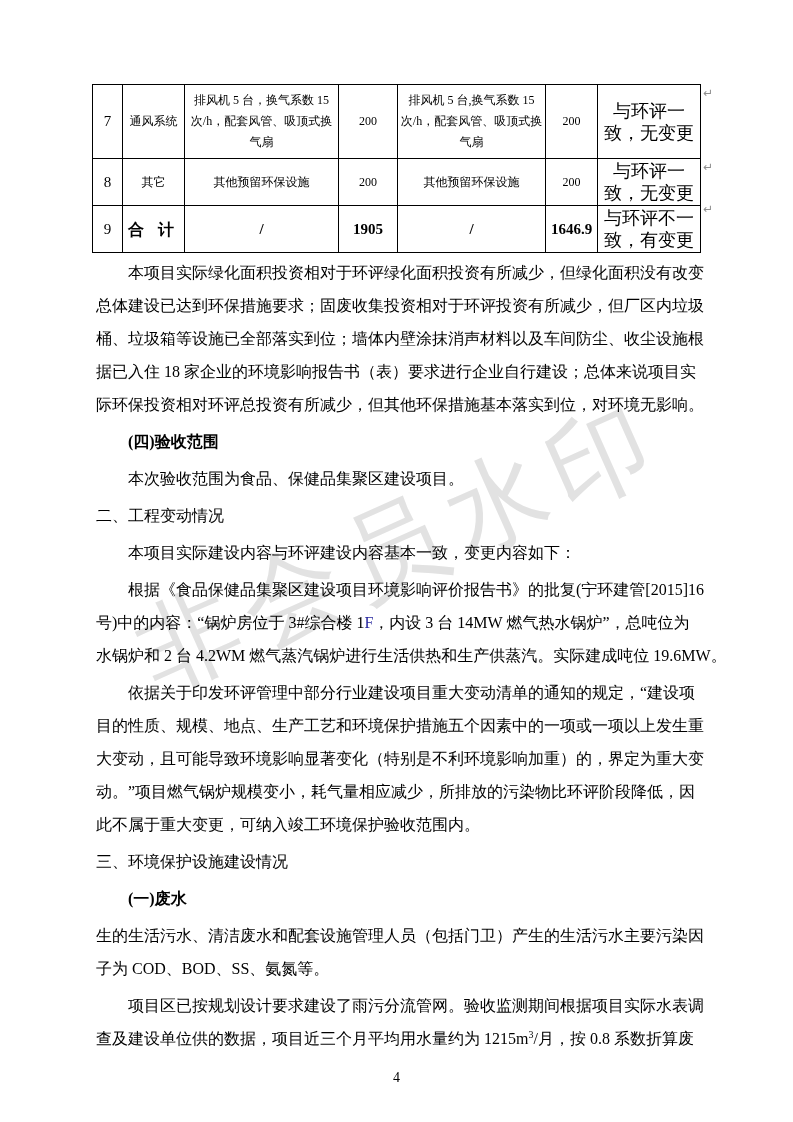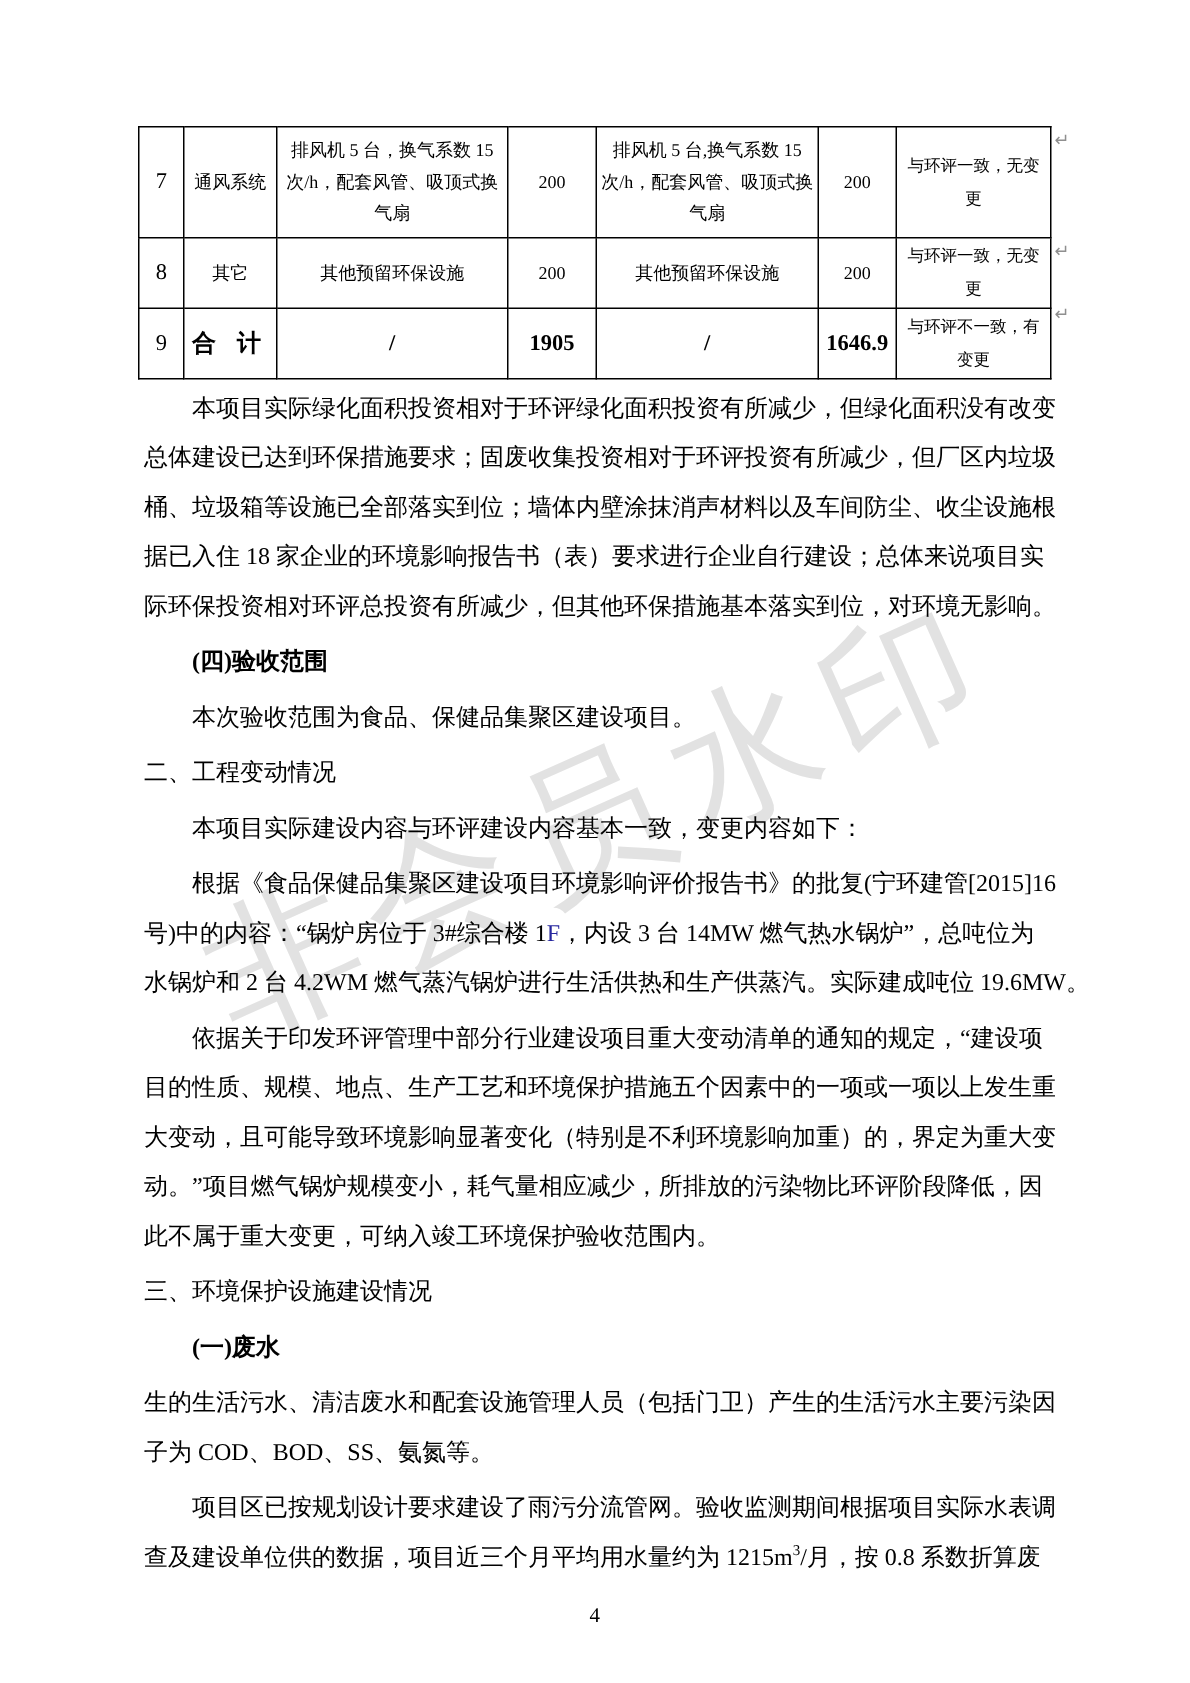--- a/index.html
+++ b/index.html
@@ -20,21 +20,21 @@
     border-collapse:collapse;table-layout:fixed;width:608px;background:transparent;
   }
   table.facilities td{
     border:1px solid #000;text-align:center;vertical-align:middle;
     font-size:12px;line-height:21px;padding:1px 2px;word-break:break-all;overflow:hidden;
   }
   table.facilities tr:nth-child(1){height:74px;}
   table.facilities tr:nth-child(2){height:42px;}
   table.facilities tr:nth-child(3){height:46px;}
   table.facilities td:nth-child(1){font-size:15px;}
-  table.facilities td:nth-child(7){font-size:11px;line-height:22px;}
+  table.facilities td:nth-child(7){font-size:18px;line-height:22px;}
   table.facilities tr:nth-child(3) td:nth-child(2){font-weight:bold;font-size:16px;letter-spacing:5px;margin-left:44px;}
   table.facilities tr:nth-child(3) td:nth-child(3),
   table.facilities tr:nth-child(3) td:nth-child(5){font-weight:bold;font-size:15px;}
   table.facilities tr:nth-child(3) td:nth-child(4),
   table.facilities tr:nth-child(3) td:nth-child(6){font-weight:bold;font-size:15px;}
   
   .row-mark{
     position:absolute;left:703px;z-index:1;color:#8f8f8f;font-size:12px;line-height:12px;
     font-family:"DejaVu Sans",sans-serif;
   }

